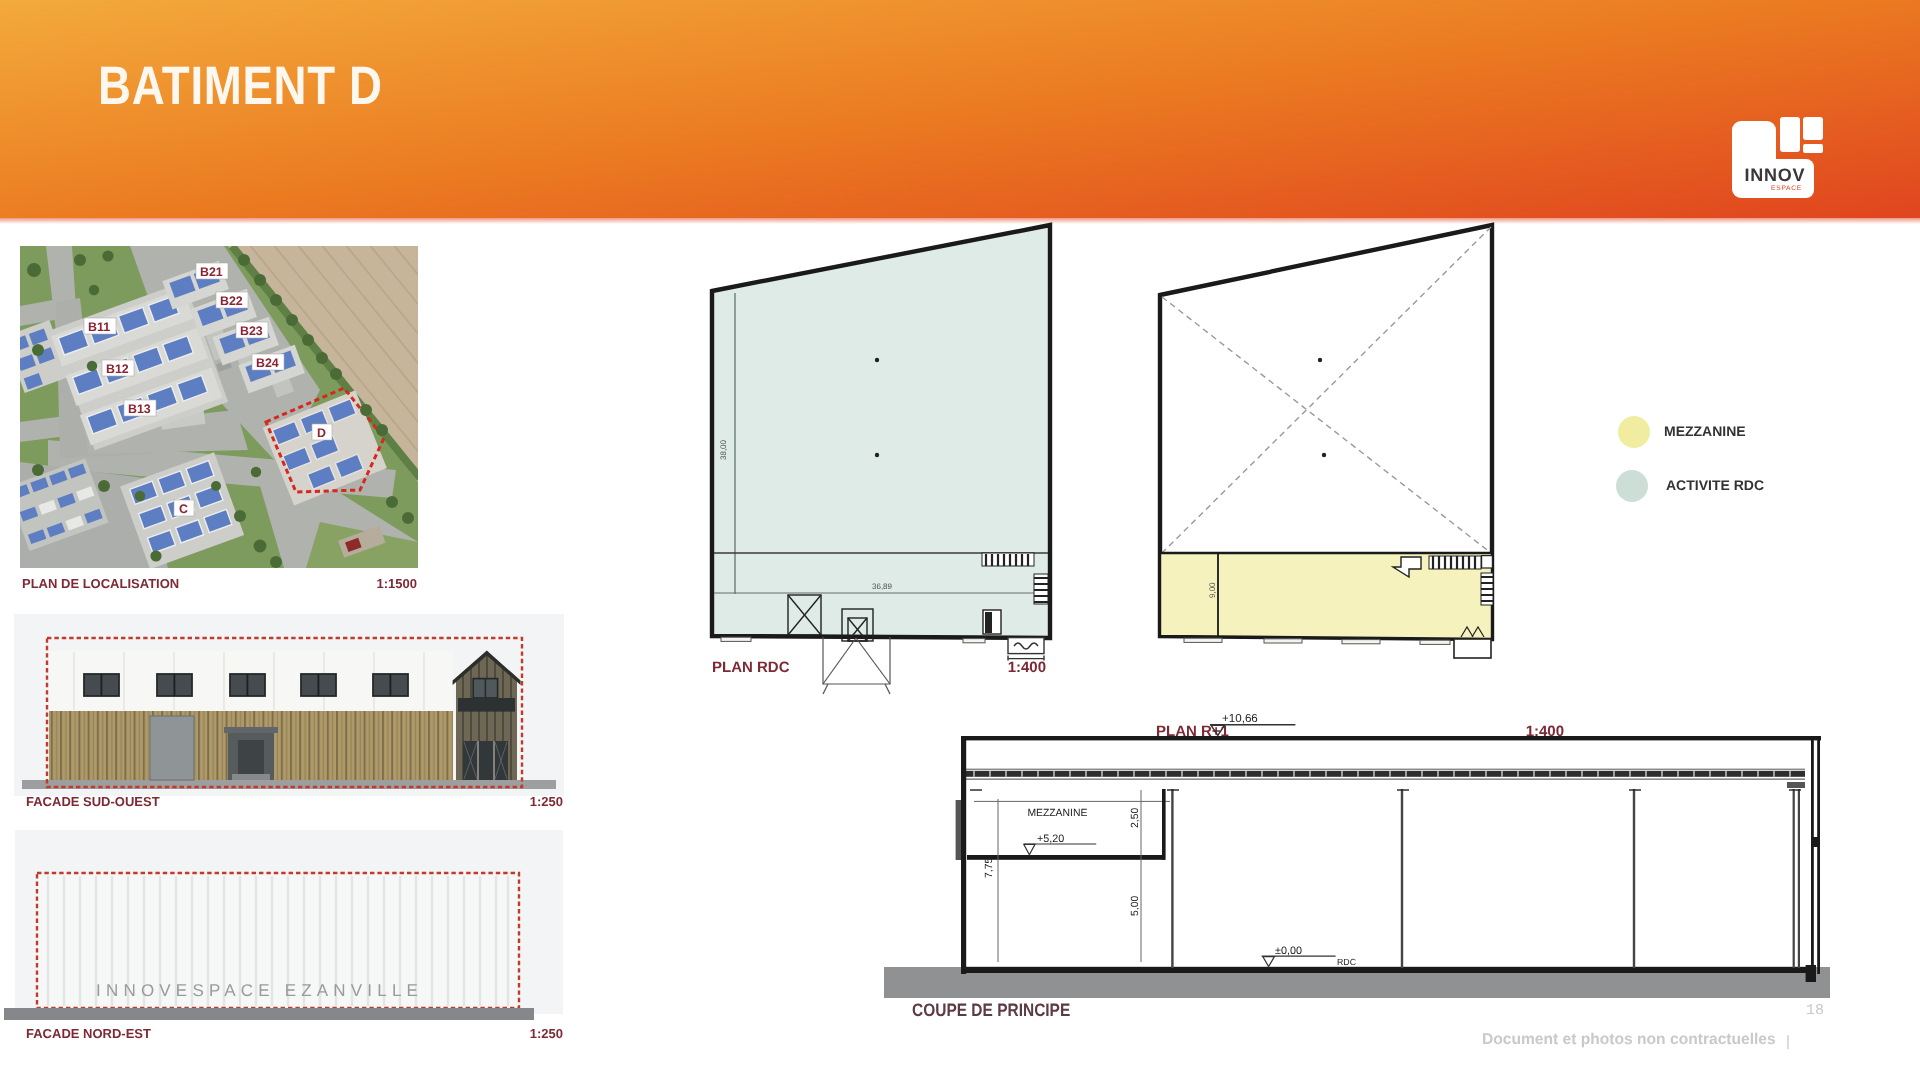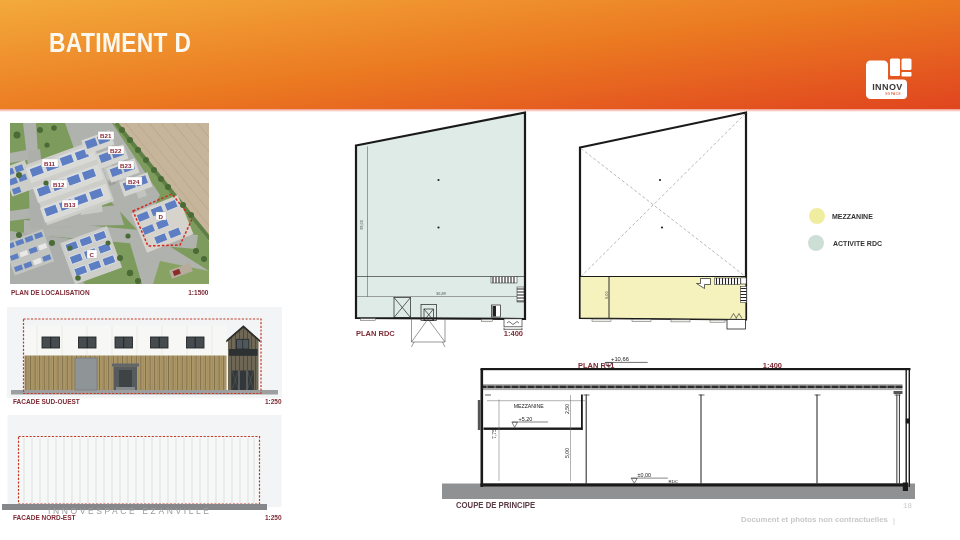--- a/index.html
+++ b/index.html
@@ -393,21 +393,21 @@
   <rect x="16.5" y="21.5" width="241" height="67.5" fill="none" stroke="#c23a28" stroke-width="1.2" stroke-dasharray="2.2 1.5"></rect>
 
   <rect x="0" y="89" width="265" height="6" fill="#85878a"></rect>
 </svg>
 
 <div class="cap" style="left:13px;top:514px;width:268.5px;font-size:6.5px;">
     <span>FACADE NORD-EST</span>
     <span>1:250</span>
   </div>
 
-<div class="abs" style="left:48px;top:506px;font-size:8.5px;letter-spacing:2.6px;color:#9a9a9a;text-align:center;">INNOVESPACE EZANVILLE</div>
+<div class="abs" style="left:48px;top:490px;font-size:8.5px;letter-spacing:2.6px;color:#9a9a9a;text-align:center;">INNOVESPACE EZANVILLE</div>
 
 <svg class="abs" style="left:350px;top:110px;" width="180" height="240" viewBox="0 0 180 240">
 
   <polygon points="6,35.5 175,2.5 175,209 6,208" fill="#deebe7" stroke="#1a1a1a" stroke-width="2.2"></polygon>
 
   <line x1="17.5" y1="36.5" x2="17.5" y2="187" stroke="#5a6a66" stroke-width="0.6"></line>
 
   <line x1="7" y1="166.5" x2="174" y2="166.5" stroke="#3a3a3a" stroke-width="0.7"></line>
 
   <line x1="7" y1="186.5" x2="174" y2="186.5" stroke="#6a6a6a" stroke-width="0.6"></line>

